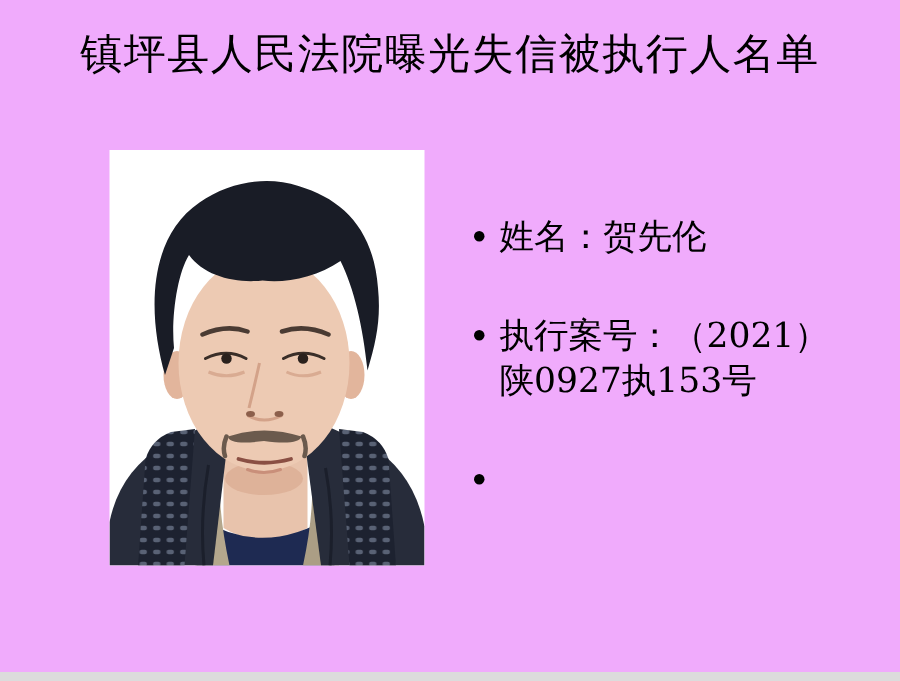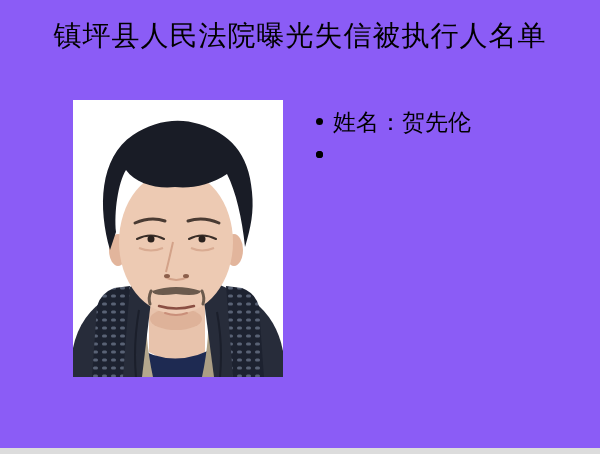--- a/index.html
+++ b/index.html
@@ -2,40 +2,40 @@
 <html><head>
 <meta charset="utf-8">
 <style>
   html, body { margin: 0; padding: 0; }
   body {
     width: 600px; height: 454px; overflow: hidden;
     background: #ffffff;
     font-family: "DejaVu Serif", "Liberation Serif", serif;
   }
   .slide {
-    position: relative; width: 600px; height: 454px; background: #8b5cf6;
+    position: relative; width: 600px; height: 454px; background: #f0abfc;
   }
   .title {
     position: absolute; top: 18px; left: 0; width: 600px;
     text-align: center; color: #000000;
     font-size: 28px; line-height: 36px; font-weight: 500;
     letter-spacing: 1px; white-space: nowrap;
   }
   .photo {
     position: absolute; left: 73px; top: 100px;
     width: 210px; height: 277px; background: #ffffff;
   }
   .photo svg { display: block; width: 210px; height: 277px; }
   .details {
     position: absolute; left: 310px; top: 107px; width: 280px;
     margin: 0; padding: 0; list-style: none;
     color: #000000; font-size: 23px; line-height: 30px;
   }
   .details li {
-    position: relative; padding-left: 23px; margin-bottom: 3px;
+    position: relative; padding-left: 23px; margin-bottom: 3px; margin-top: 36px;
   }
   .bullet {
     position: absolute; left: 6px; top: 11px;
     width: 7px; height: 7px; border-radius: 50%; background: #000000;
   }
   .li-text { white-space: pre-line; }
   .bottom-bar {
     position: absolute; left: 0; bottom: 0; width: 600px; height: 6px;
     background: #dcdcdc;
   }
@@ -102,20 +102,22 @@
     </svg>
   </div>
 
   <ul class="details">
     <li>
       <span class="bullet"></span>
       <span class="li-text">姓名：贺先伦</span>
     </li>
     <li>
       <span class="bullet"></span>
+      <span class="li-text">执行案号：（2021）
+陕0927执153号</span>
     </li>
     <li>
       <span class="bullet"></span>
     </li>
   </ul>
 
   <div class="bottom-bar"></div>
 </div>
 
 </body></html>

